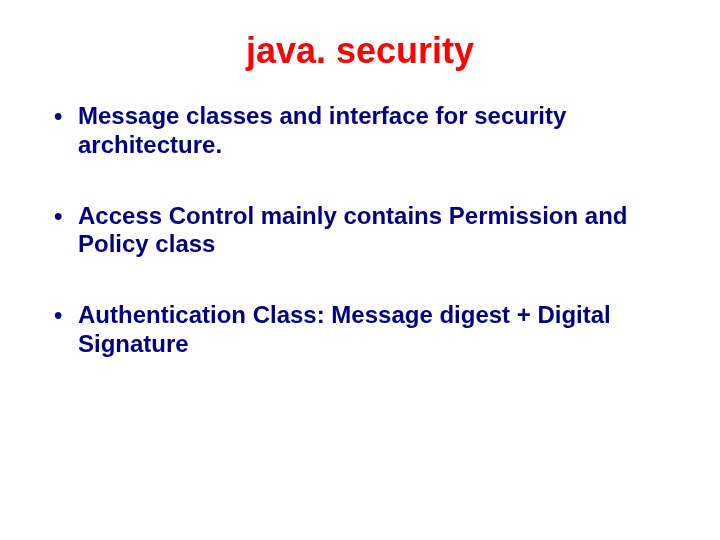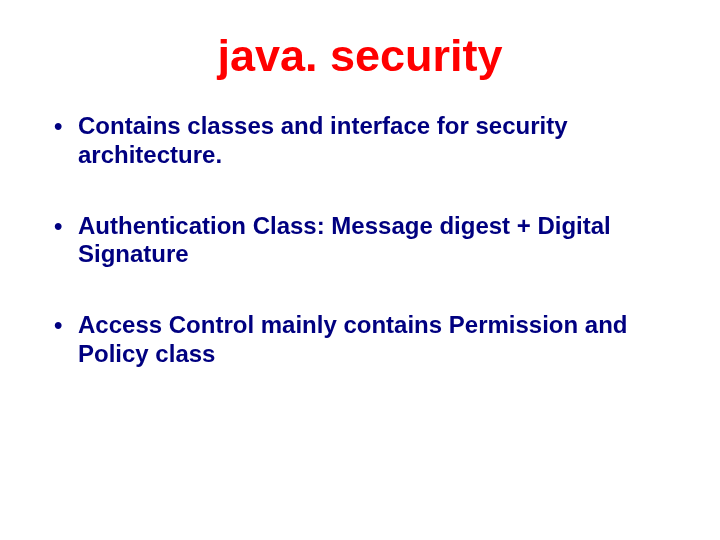--- a/index.html
+++ b/index.html
@@ -12,21 +12,21 @@
     overflow: hidden;
   }
   .slide {
     box-sizing: border-box;
     width: 720px;
     height: 540px;
     padding: 20px 50px 30px 50px;
   }
   .title {
     color: #ff0000;
-    font-size: 45px;
+    font-size: 36px;
     font-weight: bold;
     text-align: center;
     margin: 10px 0 30px 0;
   }
   ul.bullets {
     list-style: none;
     padding: 0;
     margin: 0;
   }
   ul.bullets li {
@@ -47,17 +47,17 @@
     font-size: 24px;
     line-height: 1.2;
   }
 </style>
 </head>
 <body>
 
 <div class="slide">
   <div class="title">java. security</div>
   <ul class="bullets">
-    <li>Contains classes and interface for security architecture.</li>
+    <li>Message classes and interface for security architecture.</li>
+    <li>Access Control mainly contains Permission and Policy class</li>
     <li>Authentication Class: Message digest + Digital Signature</li>
-    <li>Access Control mainly contains Permission and Policy class</li>
   </ul>
 </div>
 
 </body></html>

